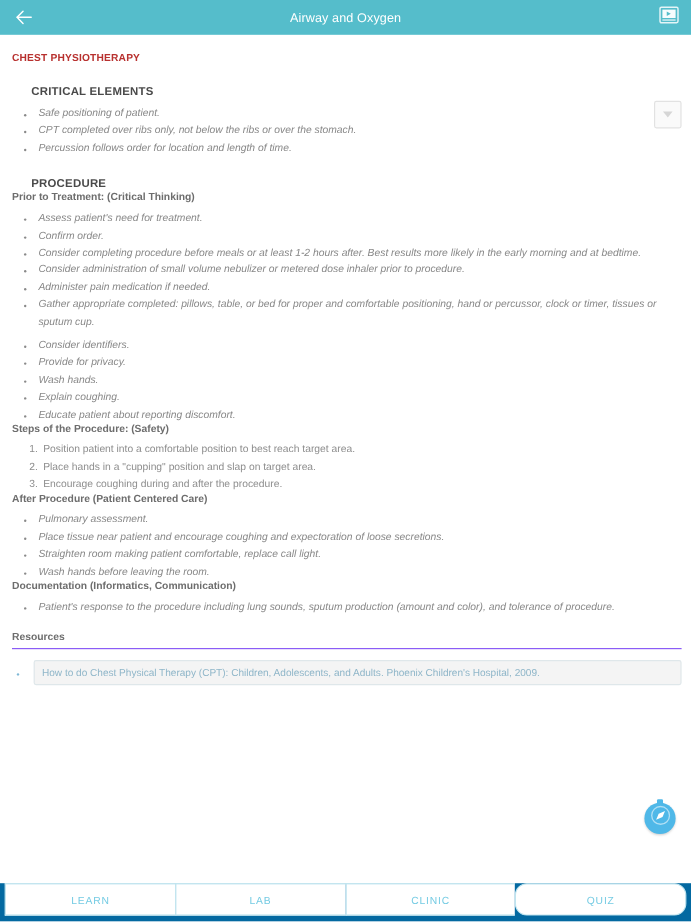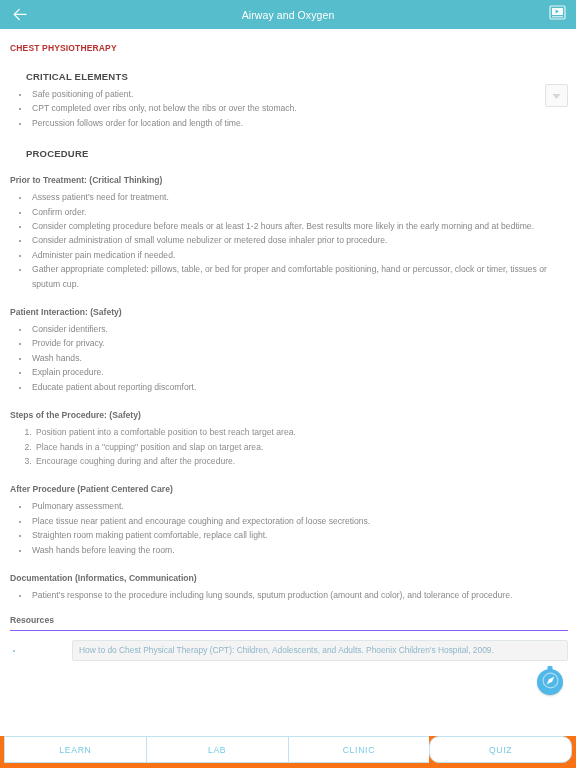--- a/index.html
+++ b/index.html
@@ -100,29 +100,29 @@
     color: #4a4a4a;
     letter-spacing: .2px;
     margin-top: 18px;
     margin-left: 18px;
   }
 
   .sub-head {
     font-size: 8.6px;
     font-weight: bold;
     color: #6d6d6d;
-    margin-top: 16px;
+    margin-top: 0;
     margin-left: 2px;
   }
 
   ul.doc-list, ol.doc-list {
     margin: 5px 0 0 0;
     padding-left: 22px;
   }
-  ul.doc-list { list-style: disc; }
+  ul.doc-list { list-style: disc; font-style: italic; }
   ol.doc-list { list-style: decimal; padding-left: 26px; }
 
   ul.doc-list li, ol.doc-list li {
     font-size: 8.6px;
     color: #888888;
     line-height: 14.4px;
     margin-bottom: 0px;
     padding-left: 2px;
   }
   ol.doc-list li { color: #8d8d8d; }
@@ -152,21 +152,20 @@
     display: block;
     background: #f4f4f4;
     border: 1px solid #dfe7ea;
     border-radius: 2px;
     color: #8fb6c9;
     font-size: 8.4px;
     line-height: 13px;
     padding: 3px 6px;
     cursor: pointer;
     text-decoration: none;
-    margin-left: 44px;
   }
 
   
   .fab {
     position: absolute;
     right: 13px;
     bottom: 40px;
     width: 26px;
     height: 26px;
     border-radius: 50%;
@@ -187,21 +186,21 @@
     height: 4px;
     border-radius: 1px;
     background: #4fb8e8;
   }
 
   
   .tabbar {
     flex: 0 0 auto;
     height: 33px;
     display: flex;
-    background: #f97316;
+    background: #0369a1;
     border-top: 1px solid #ffffff;
     padding: 0 4px 5px 4px;
   }
   .tab {
     flex: 1 1 0;
     display: flex;
     align-items: center;
     justify-content: center;
     border: 1px solid #bfe4ef;
     border-right: none;
@@ -266,26 +265,25 @@
     <div class="sub-head">Prior to Treatment: (Critical Thinking)</div>
     <ul class="doc-list">
       <li>Assess patient's need for treatment.</li>
       <li>Confirm order.</li>
       <li>Consider completing procedure before meals or at least 1-2 hours after. Best results more likely in the early morning and at bedtime.</li>
       <li>Consider administration of small volume nebulizer or metered dose inhaler prior to procedure.</li>
       <li>Administer pain medication if needed.</li>
       <li>Gather appropriate completed: pillows, table, or bed for proper and comfortable positioning, hand or percussor, clock or timer, tissues or sputum cup.</li>
     </ul>
 
-    <div class="sub-head">Patient Interaction: (Safety)</div>
     <ul class="doc-list">
       <li>Consider identifiers.</li>
       <li>Provide for privacy.</li>
       <li>Wash hands.</li>
-      <li>Explain procedure.</li>
+      <li>Explain coughing.</li>
       <li>Educate patient about reporting discomfort.</li>
     </ul>
 
     <div class="sub-head">Steps of the Procedure: (Safety)</div>
     <ol class="doc-list">
       <li>Position patient into a comfortable position to best reach target area.</li>
       <li>Place hands in a "cupping" position and slap on target area.</li>
       <li>Encourage coughing during and after the procedure.</li>
     </ol>
 

